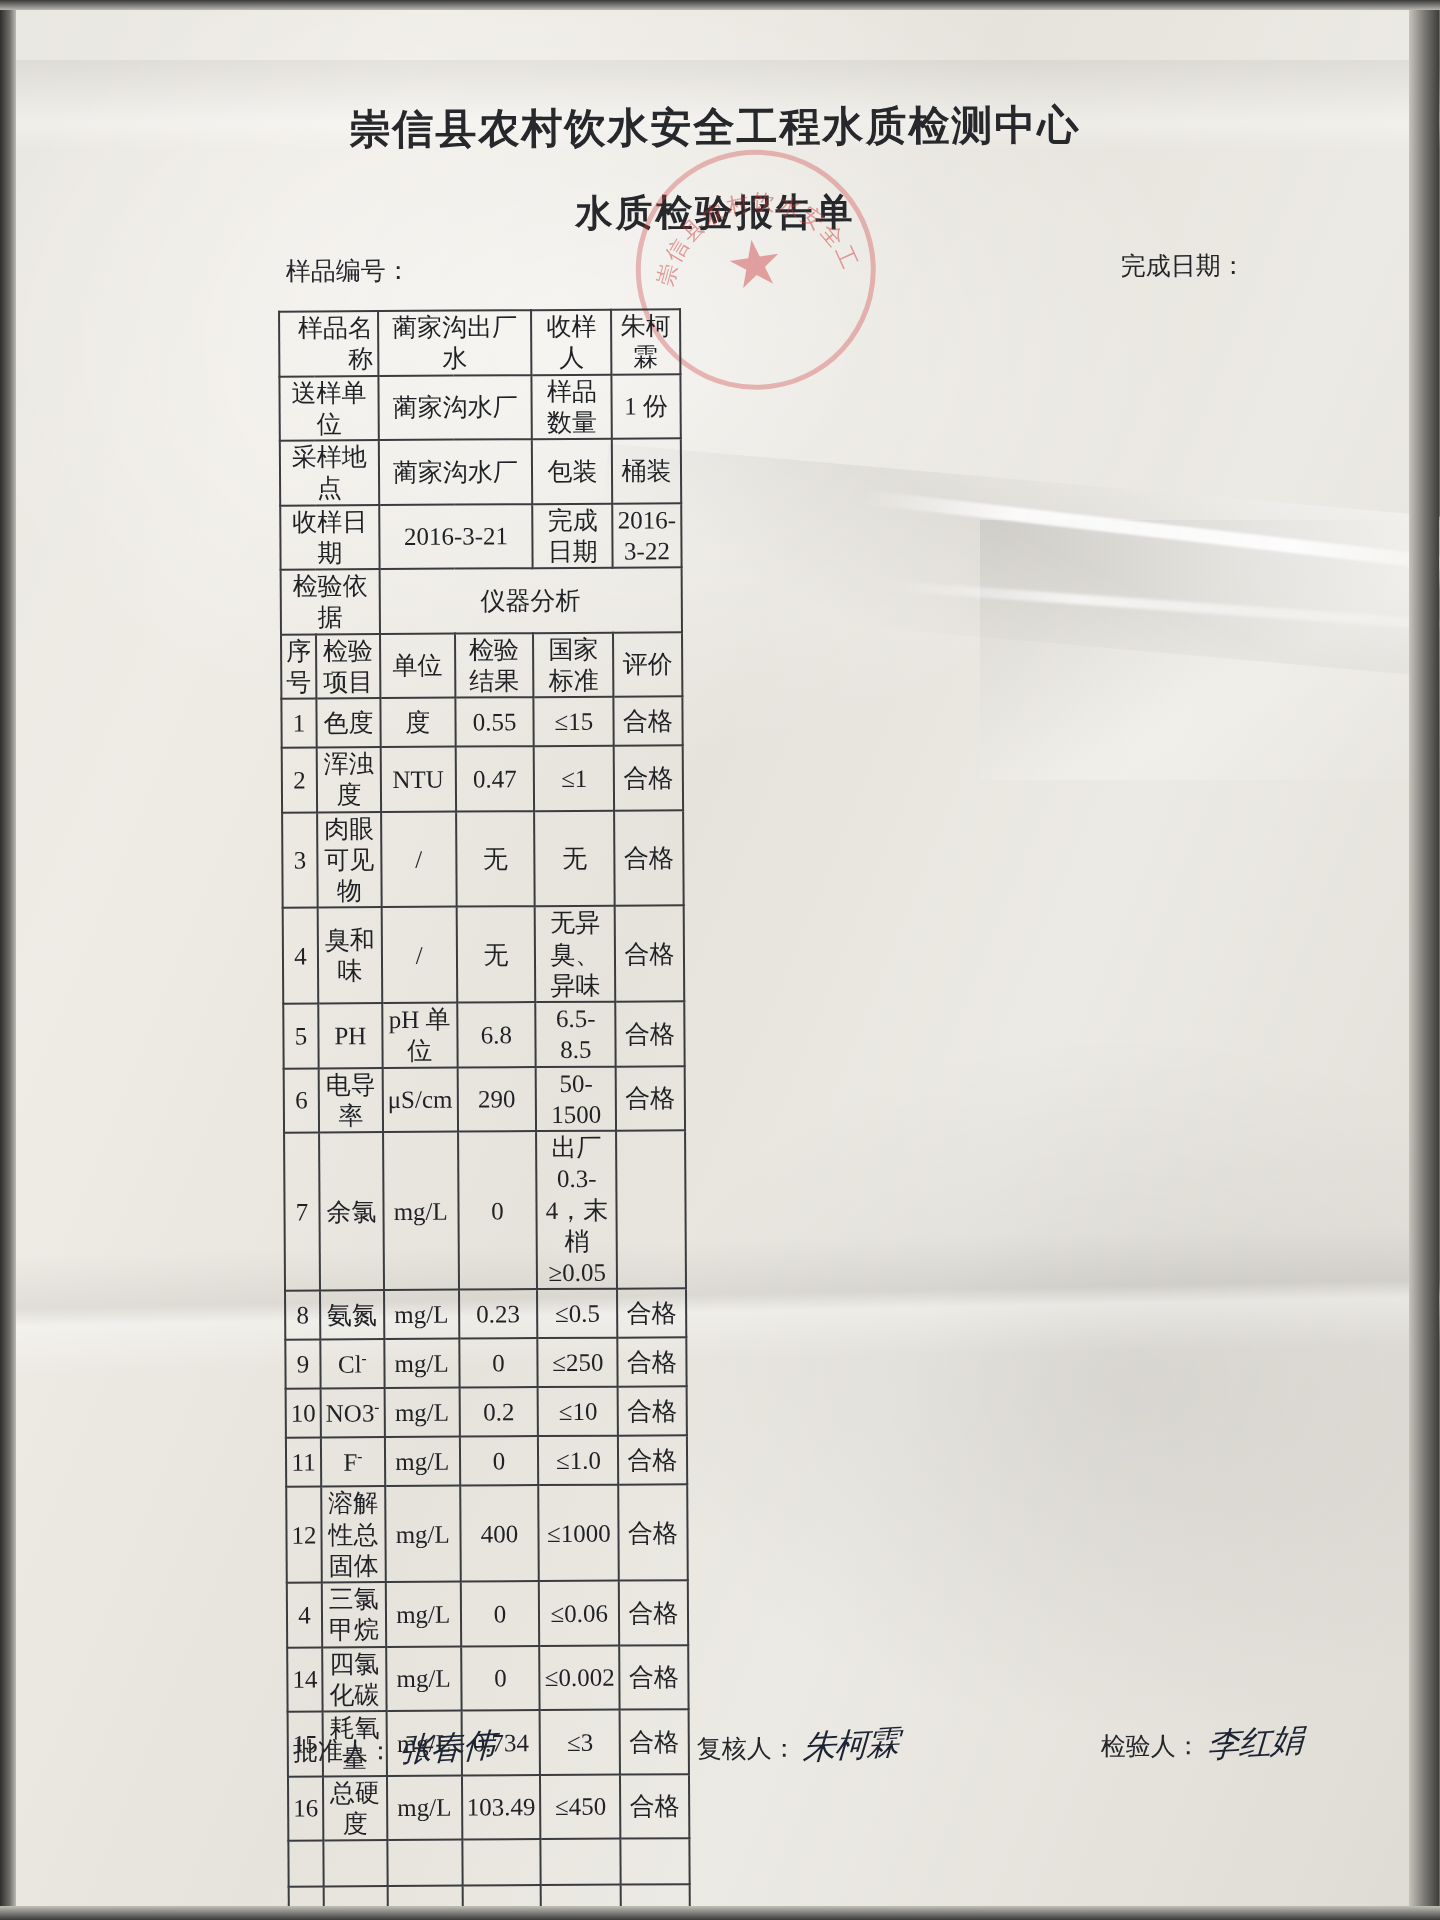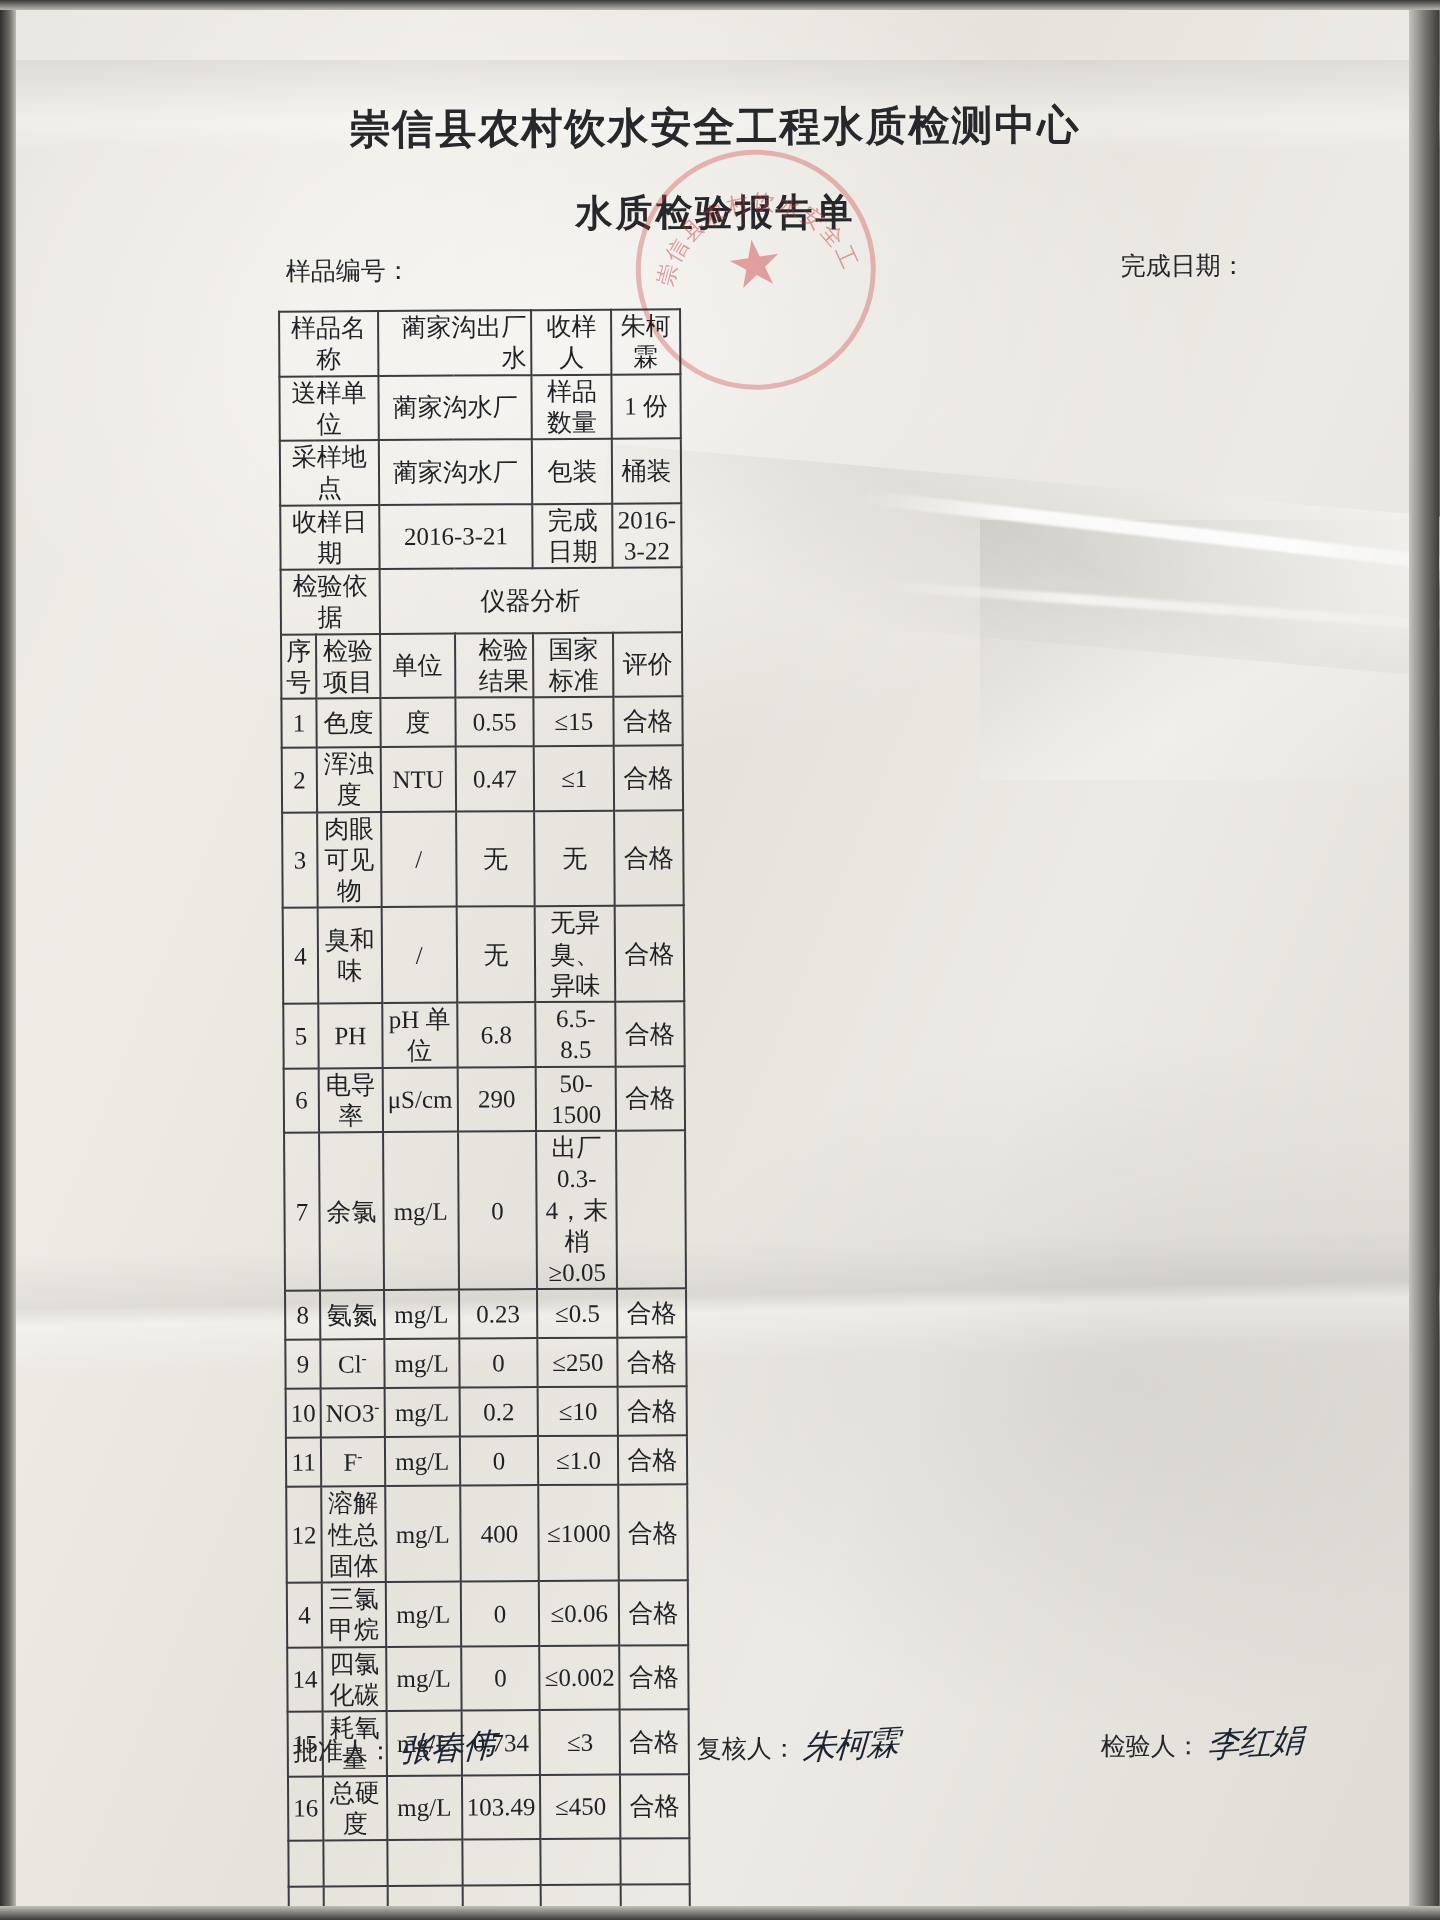--- a/index.html
+++ b/index.html
@@ -170,24 +170,24 @@
     padding: 0 4px;
     line-height: 1.25;
   }
   .h-head td { height: 47px; }
   .h-row  td { height: 47px; }
   .h-item td { height: 47px; }
   .h-blank td { height: 44px; }
   .h-tall td { height: 70px; font-family: Liberation Serif, serif; }
 
   
-  .c1 { width: 68px; }
+  .c1 { width: 68px; text-align: right; }
   .c2 { width: 196px; }
   .c3 { width: 154px; }
-  .c4 { width: 168px; text-align: right; }
+  .c4 { width: 168px; }
   .c5 { width: 290px; }
   .c6 { width: 118px; }
 
   .sup { vertical-align: super; font-size: 0.62em; }
 
   .footer {
     position: absolute;
     left: 288px;
     top: 1720px;
     width: 1010px;

